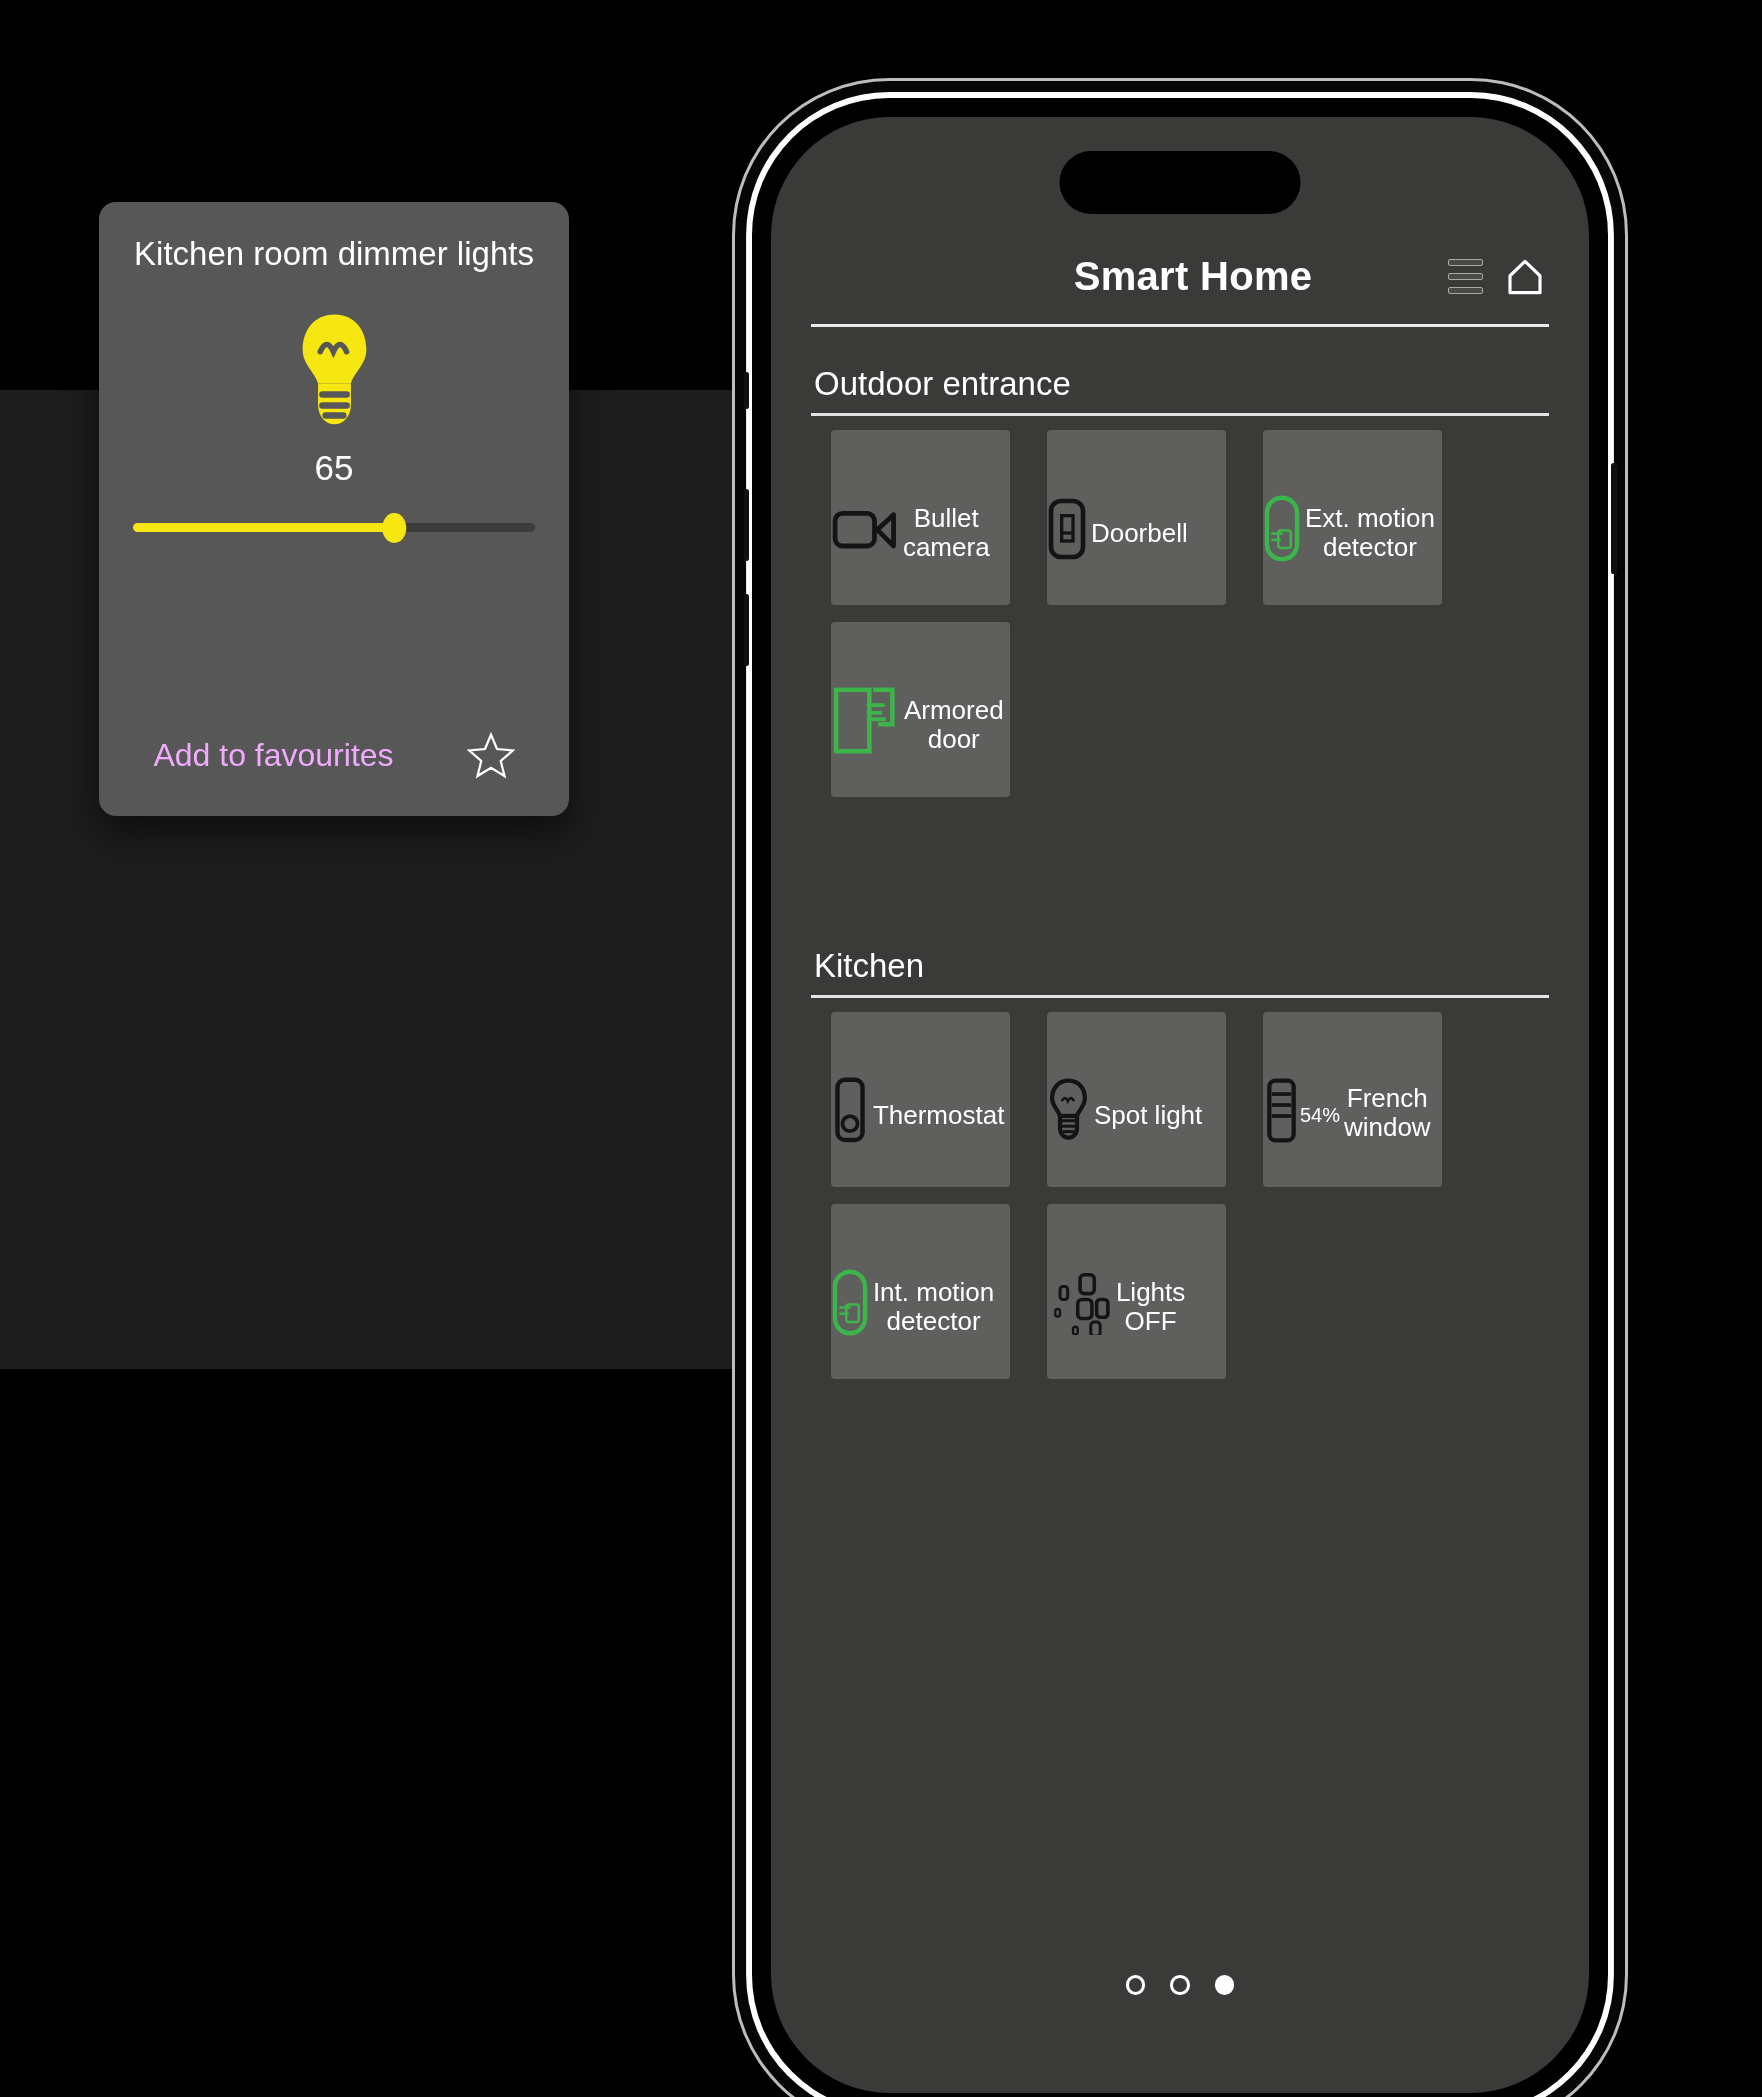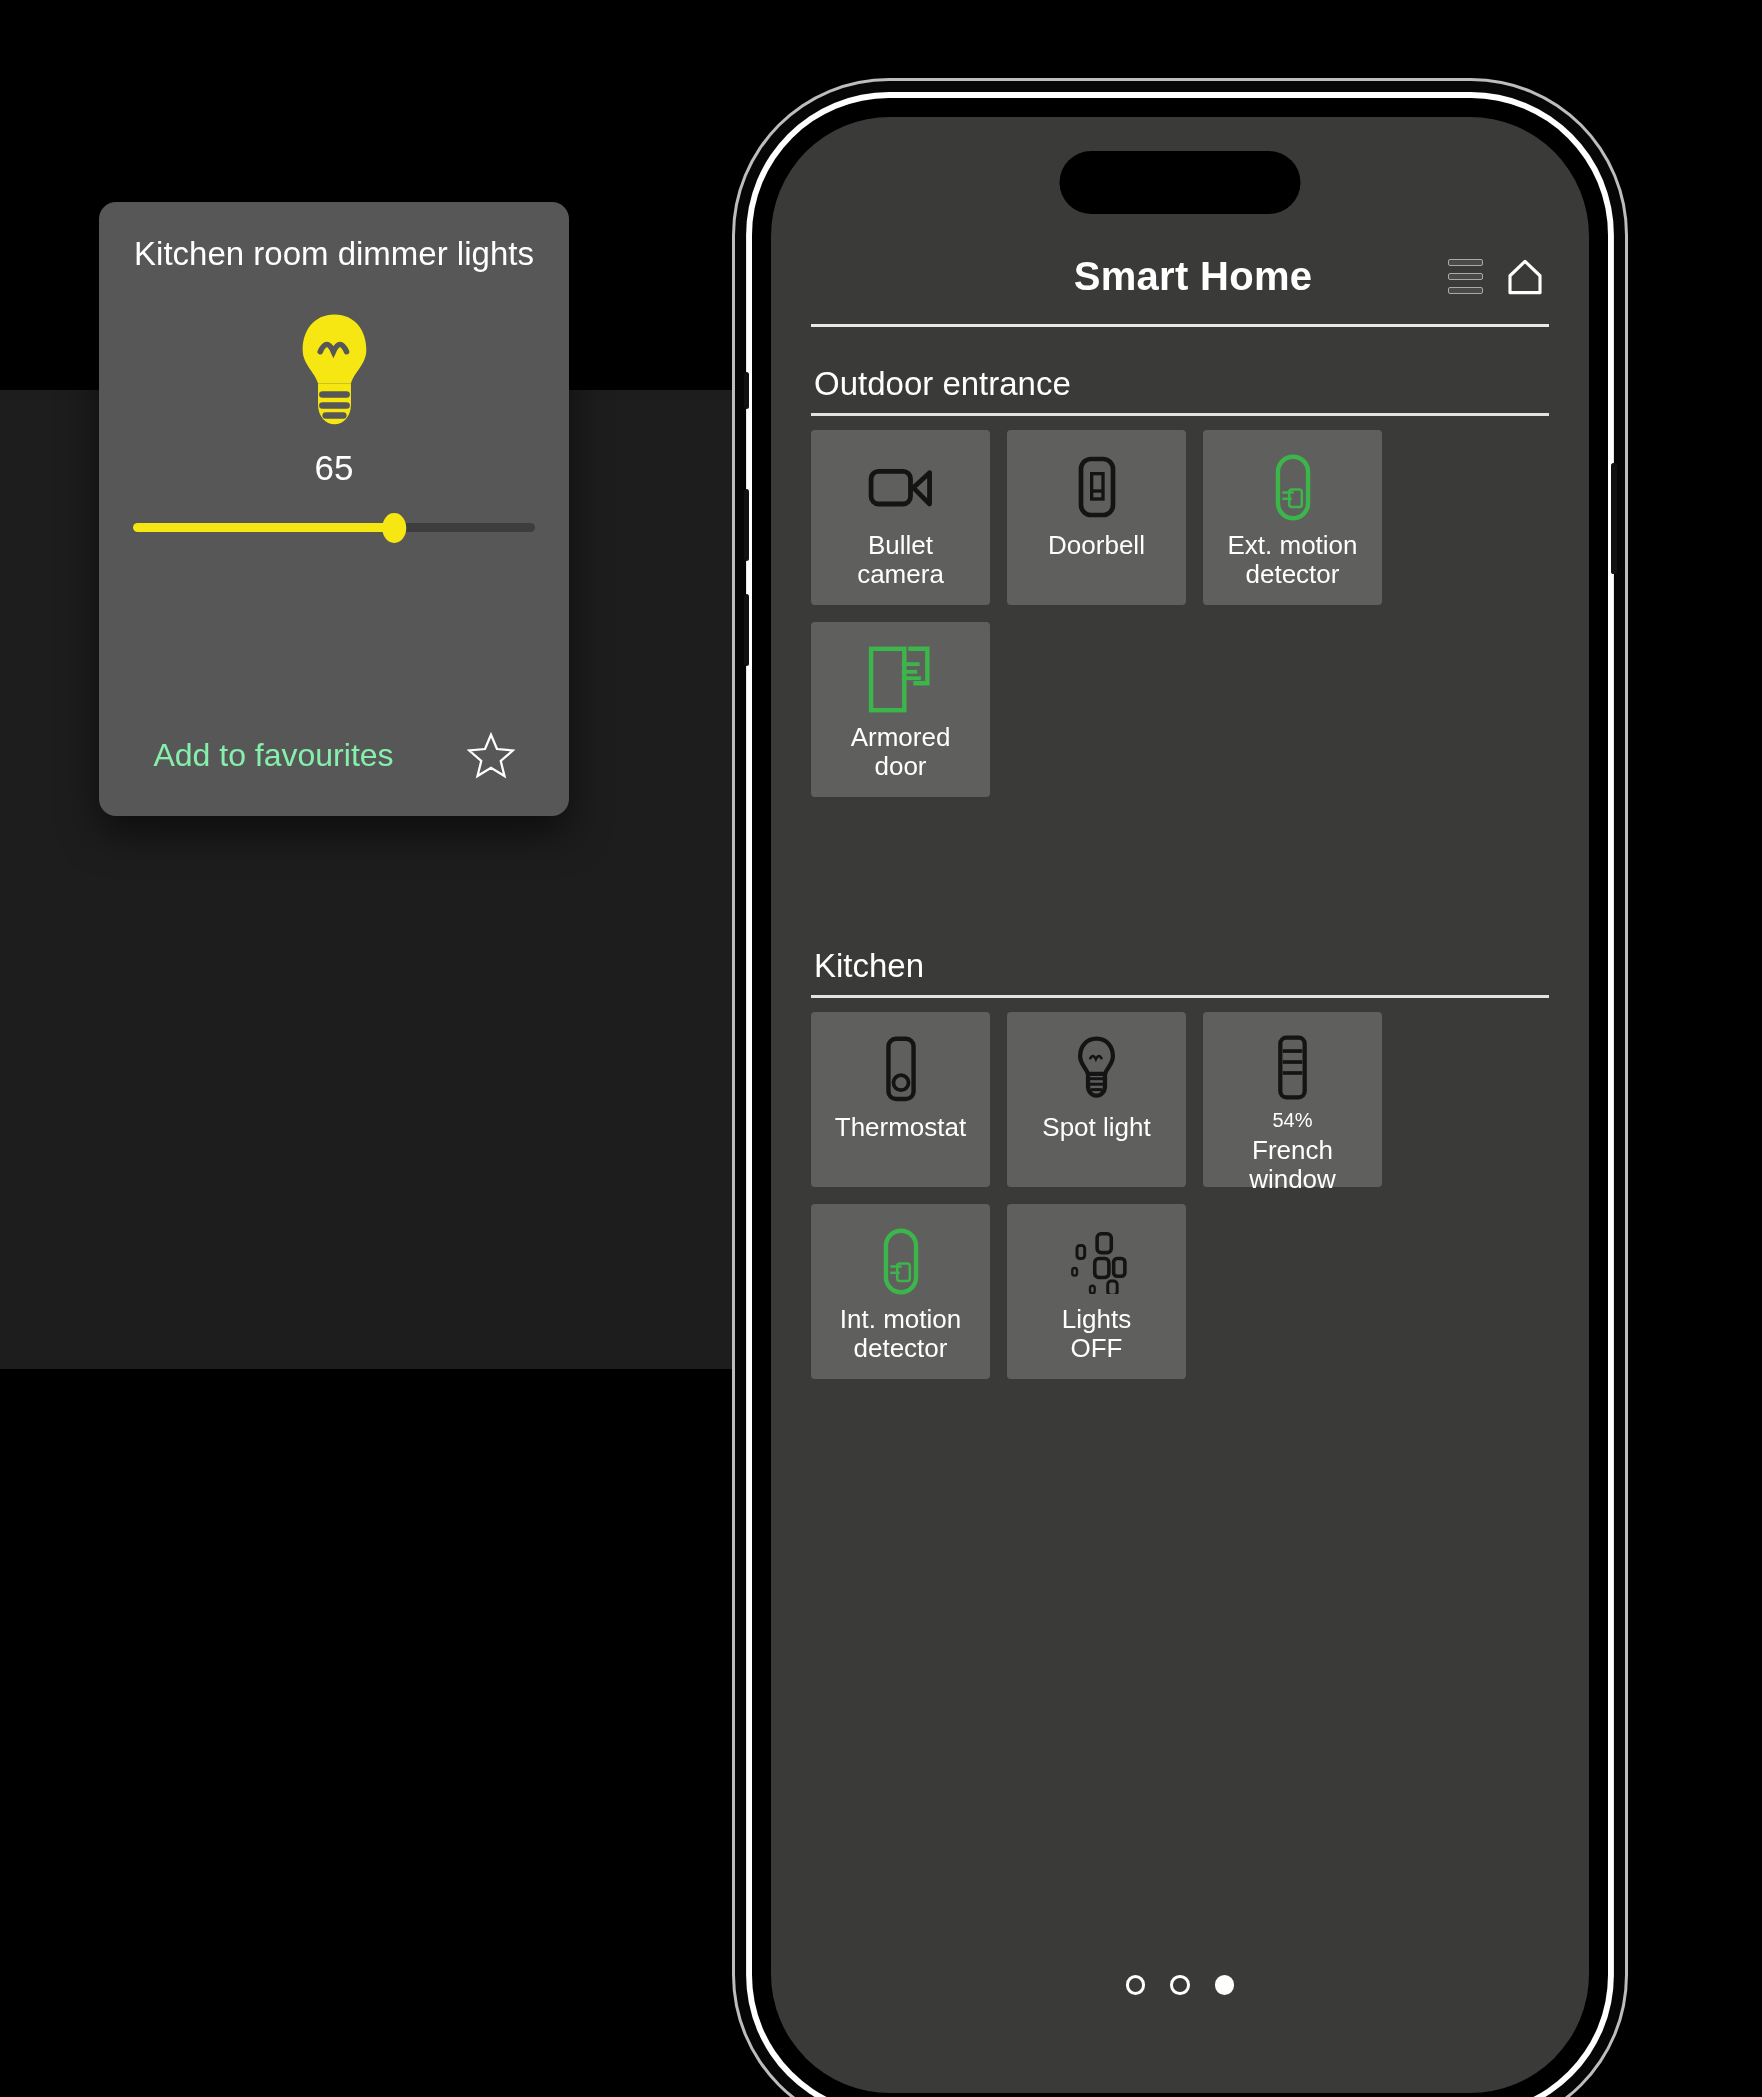--- a/index.html
+++ b/index.html
@@ -64,22 +64,22 @@
   .sec-title{
     color:#ffffff;font-size:33px;padding:0 43px 10.4px 43px;
   }
   .sec-rule{height:2.6px;background:#e3e3e3;margin:0 40px;}
 
   .grid{
     display:flex;flex-wrap:wrap;gap:17px;padding:14.4px 40px 0 40px;
   }
   .tile{
     width:179px;height:175px;background:#5f5f5d;border-radius:3.9px;
-    display:flex;flex-direction:column;align-items:center;
-    justify-content:flex-start;padding-top:22px;box-sizing:border-box;
+    display:flex;flex-direction:row;align-items:center;
+    justify-content:flex-start;padding-top:22px;box-sizing:border-box;margin-left:20px;
   }
   .tile .ico{height:70px;display:flex;align-items:center;justify-content:center;}
   .tile .pct{color:#fff;font-size:20px;margin-top:9px;line-height:1;}
   .tile .lbl{
     color:#fff;font-size:26px;line-height:1.12;text-align:center;
     margin-top:9px;padding:0 3.9px;
   }
   .tile.has-pct .lbl{margin-top:5.2px;}
 
   
@@ -108,21 +108,21 @@
   .track{position:absolute;left:0;right:0;top:14.4px;height:8.5px;border-radius:4.6px;background:#3d3d3d;}
   .fill{position:absolute;left:0;top:14.4px;height:8.5px;border-radius:4.6px;background:#f6e612;}
   .thumb{
     position:absolute;top:3.9px;width:23.5px;height:30px;border-radius:50%;
     background:#f6e612;transform:translateX(-50%);
   }
   .fav-row{
     position:absolute;left:0;right:0;bottom:37px;
     display:flex;align-items:center;justify-content:center;gap:0;
   }
-  .fav-label{color:#86efac;font-size:32px;}
+  .fav-label{color:#f0abfc;font-size:32px;}
   .star-btn{margin-left:73px;width:48px;height:48px;display:flex;align-items:center;justify-content:center;}
 </style>
 </head>
 <body>
 
 <div class="backdrop-card"></div>
 
 <div class="phone">
   <div class="phone-side side-a"></div>
   <div class="phone-side side-b"></div>

